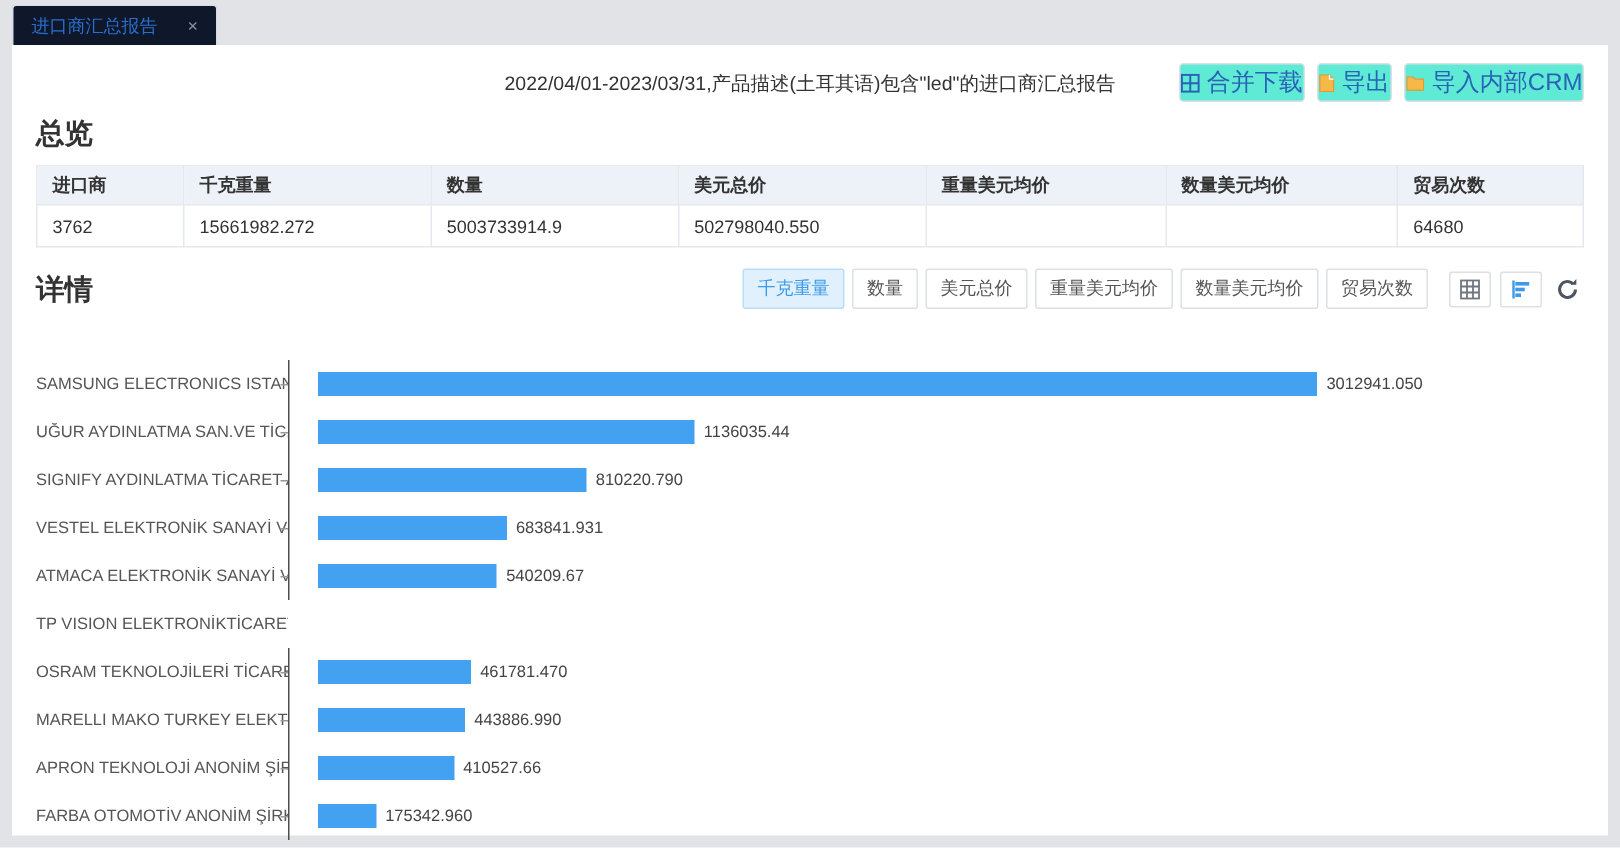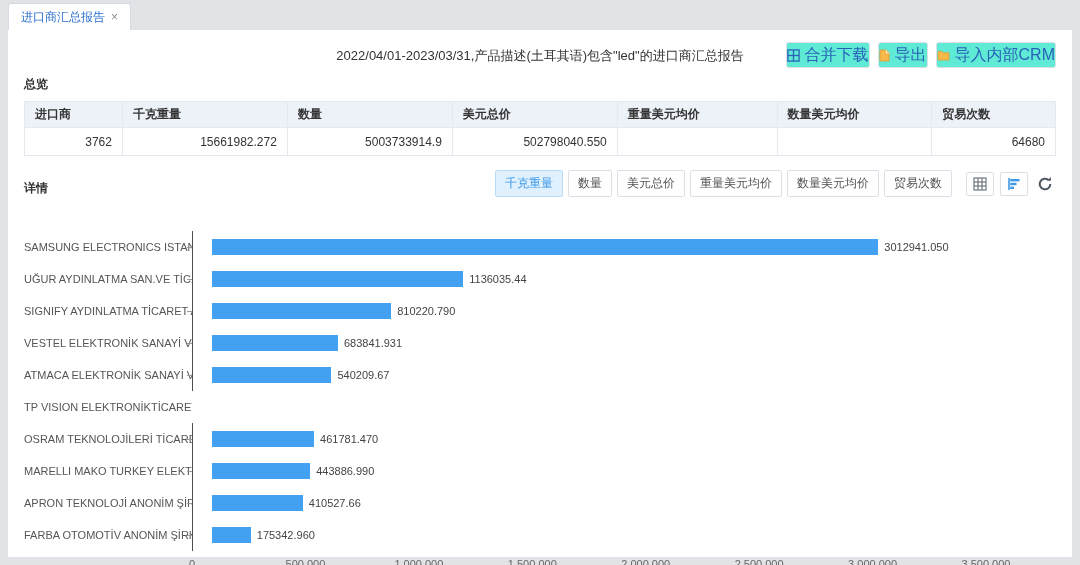--- a/index.html
+++ b/index.html
@@ -7,46 +7,46 @@
   body {
     background:#e1e3e6;
     font-family:"Liberation Sans","DejaVu Sans",sans-serif;
     overflow:hidden;
     font-size:12px;
     color:#333;
   }
   
   .tabbar { height:30px; display:flex; align-items:flex-end; padding-left:8px; }
   .tab {
-    height:27px; background:#ffffff; border:1px solid #d5dbe4; border-bottom:none;
-    border-radius:3px 3px 0 0; display:flex; align-items:center; gap:6px;
+    height:27px; background:#0f172a; border:1px solid #d5dbe4; border-bottom:none;
+    border-radius:3px 3px 0 0; display:flex; align-items:center; gap:20px;
     padding:0 12px; font-size:12px; color:#2a6fce; cursor:pointer;
   }
   .tab-close { color:#8a9099; font-size:12px; line-height:1; }
   
   .content { background:#fff; margin:0 8px; height:527px; padding:8px 16px 0; position:relative; }
   .header-row { position:relative; height:36px; }
   .title {
     position:absolute; left:0; right:0; top:9px; text-align:center;
     font-size:13px; color:#333;
   }
   .actions { position:absolute; right:0; top:4px; display:flex; gap:8px; }
   .action-btn {
     display:flex; align-items:center; gap:5px; background:#5eead4;
     border:1px solid #dcdfe6; border-radius:3px; height:26px; padding:0 0;
     font-size:16px; color:#2a62b8; cursor:pointer; white-space:nowrap;
   }
   .action-btn svg { display:block; }
   
-  .section-title { font-size:12px; font-weight:bold; color:#333; margin:2px 0 8px; }
+  .section-title { font-size:19px; font-weight:bold; color:#333; margin:2px 0 8px; }
   
   table { width:100%; border-collapse:collapse; table-layout:fixed; }
   th,td { border:1px solid #e4e8ef; font-size:12px; text-align:left; padding:4px 10px; white-space:nowrap; overflow:hidden; }
   th { background:#edf1f8; color:#333; font-weight:bold; height:26px; }
-  td { height:28px; color:#333;text-align:right; }
+  td { height:28px; color:#333; }
   
   .details-row { display:flex; align-items:flex-end; justify-content:space-between; margin-top:14px; }
   .toolbar-right { display:flex; align-items:center; gap:14px; }
   .metric-group { display:flex; gap:5px; align-items:center; }
   .metric-tab {
     border:1px solid #dcdfe6; background:#fff; color:#555; font-size:12px;
     padding:4px 9px; border-radius:2px; cursor:pointer; white-space:nowrap;
   }
   .metric-tab.active { background:#e1f0fd; color:#3d9ae8; border-color:#b9ddf8; }
   .view-group { display:flex; gap:6px; align-items:center; }

